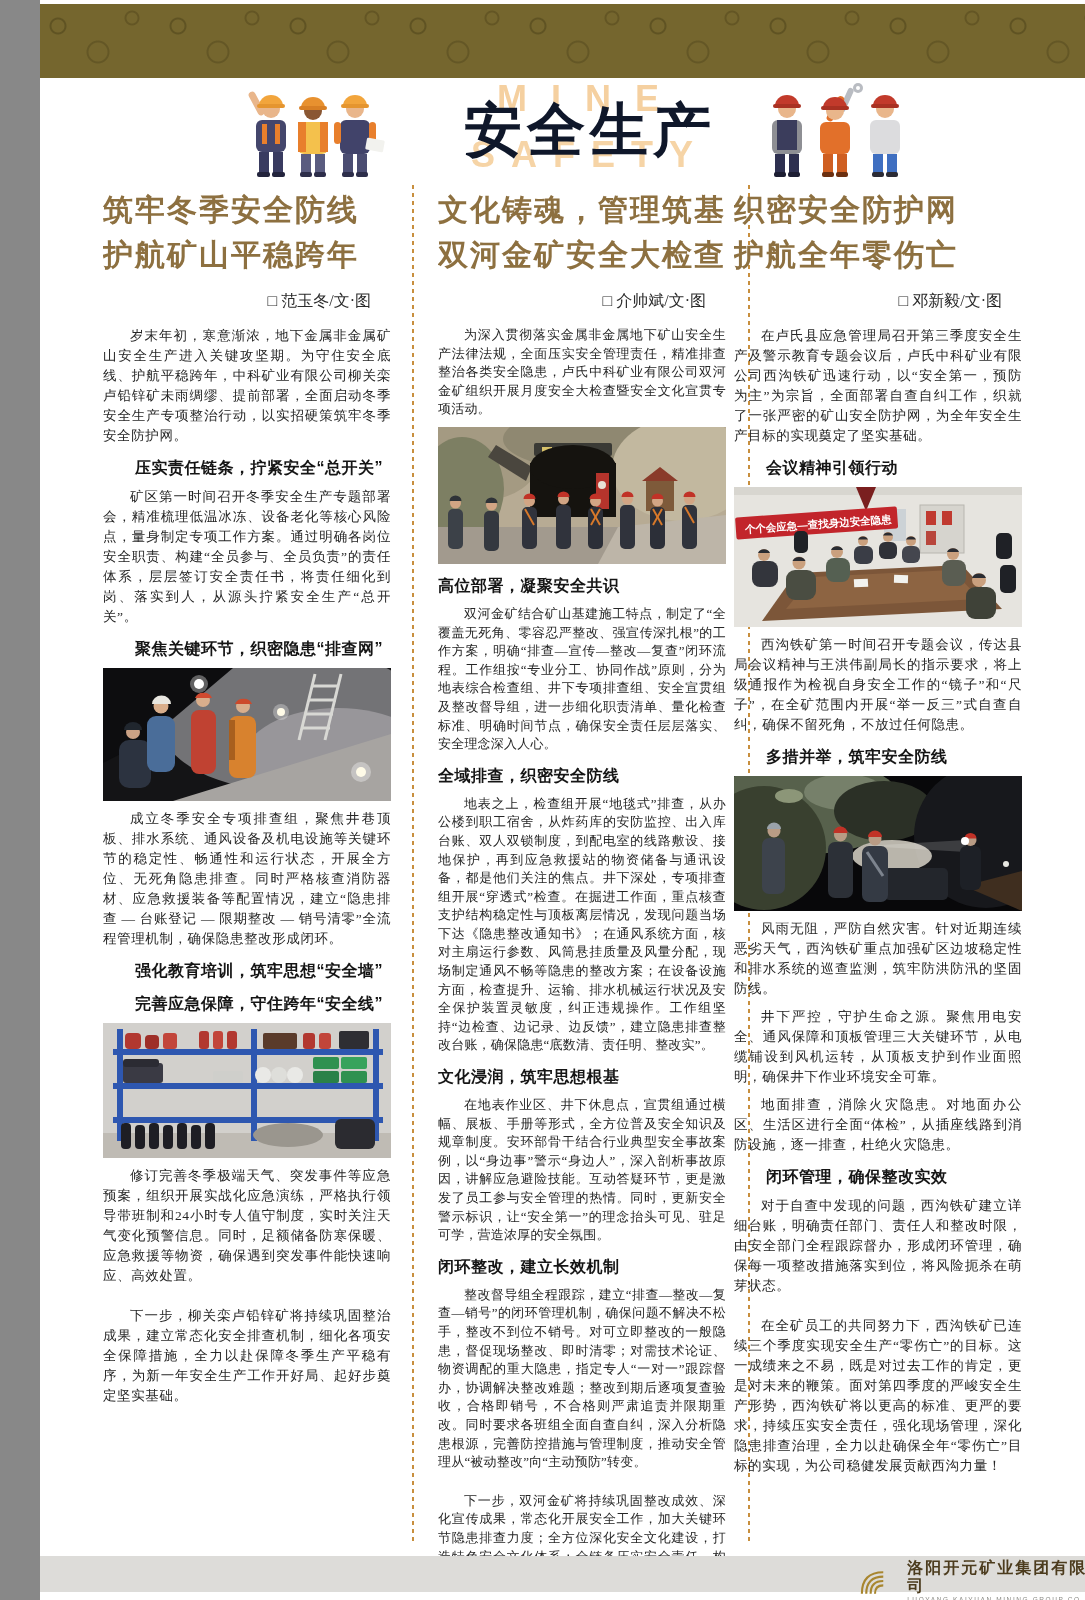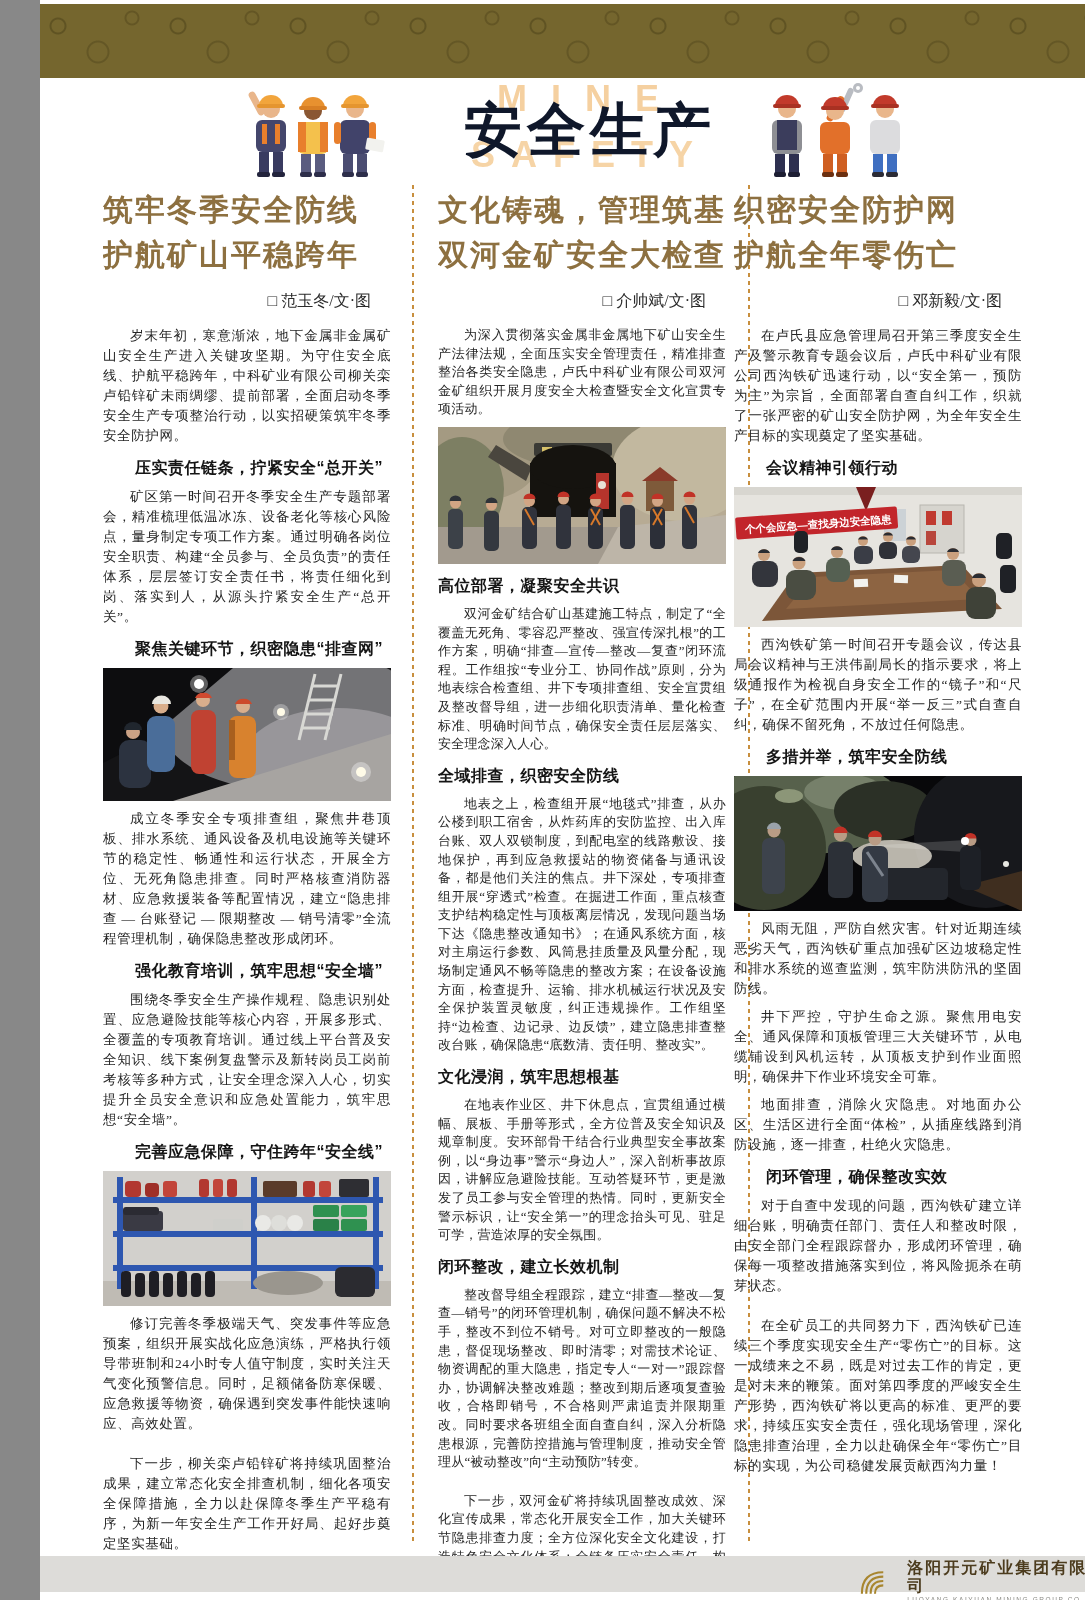--- a/index.html
+++ b/index.html
@@ -189,21 +189,20 @@
           <path d="M92 30 a9 8 0 0 1 17 0 z" fill="#d04a30"></path>
           <rect x="126" y="48" width="27" height="62" rx="8" fill="#d8822e"></rect>
           <rect x="126" y="52" width="6" height="40" fill="#a85f1e"></rect>
           <circle cx="140" cy="38" r="7" fill="#d9ae8c"></circle>
           <path d="M132 36 a9 8 0 0 1 17 0 z" fill="#cc4a2c"></path>
         </g>
       </svg>
     </div>
     <p class="body-p">成立冬季安全专项排查组，聚焦井巷顶板、排水系统、通风设备及机电设施等关键环节的稳定性、畅通性和运行状态，开展全方位、无死角隐患排查。同时严格核查消防器材、应急救援装备等配置情况，建立“隐患排查 — 台账登记 — 限期整改 — 销号清零”全流程管理机制，确保隐患整改形成闭环。</p>
     <div class="sec-h">强化教育培训，筑牢思想“安全墙”</div>
-    <p class="body-p">围绕冬季安全生产操作规程、隐患识别处置、应急避险技能等核心内容，开展多形式、全覆盖的专项教育培训。通过线上平台普及安全知识、线下案例复盘警示及新转岗员工岗前考核等多种方式，让安全理念深入人心，切实提升全员安全意识和应急处置能力，筑牢思想“安全墙”。</p>
     <div class="sec-h">完善应急保障，守住跨年“安全线”</div>
     <div class="photo">
       <svg width="288" height="135" viewBox="0 0 288 135">
         <rect width="288" height="135" fill="#d2d0cc"></rect>
         <rect y="110" width="288" height="25" fill="#bfbbb4"></rect>
         <g fill="#2e57b0">
           <rect x="14" y="6" width="6" height="112"></rect>
           <rect x="148" y="6" width="6" height="112"></rect>
           <rect x="270" y="6" width="6" height="112"></rect>
           <rect x="10" y="26" width="270" height="6"></rect>

